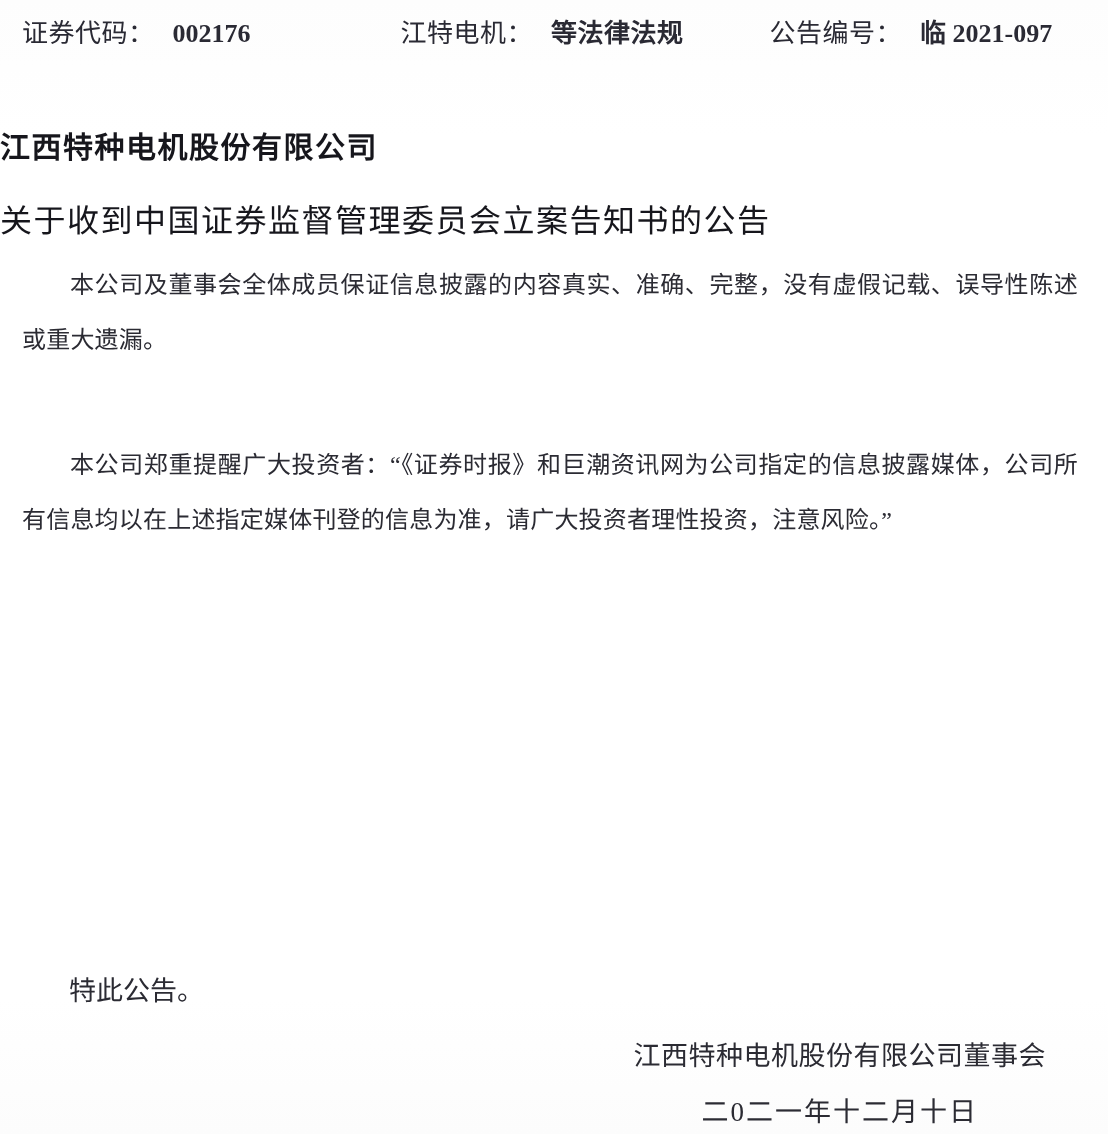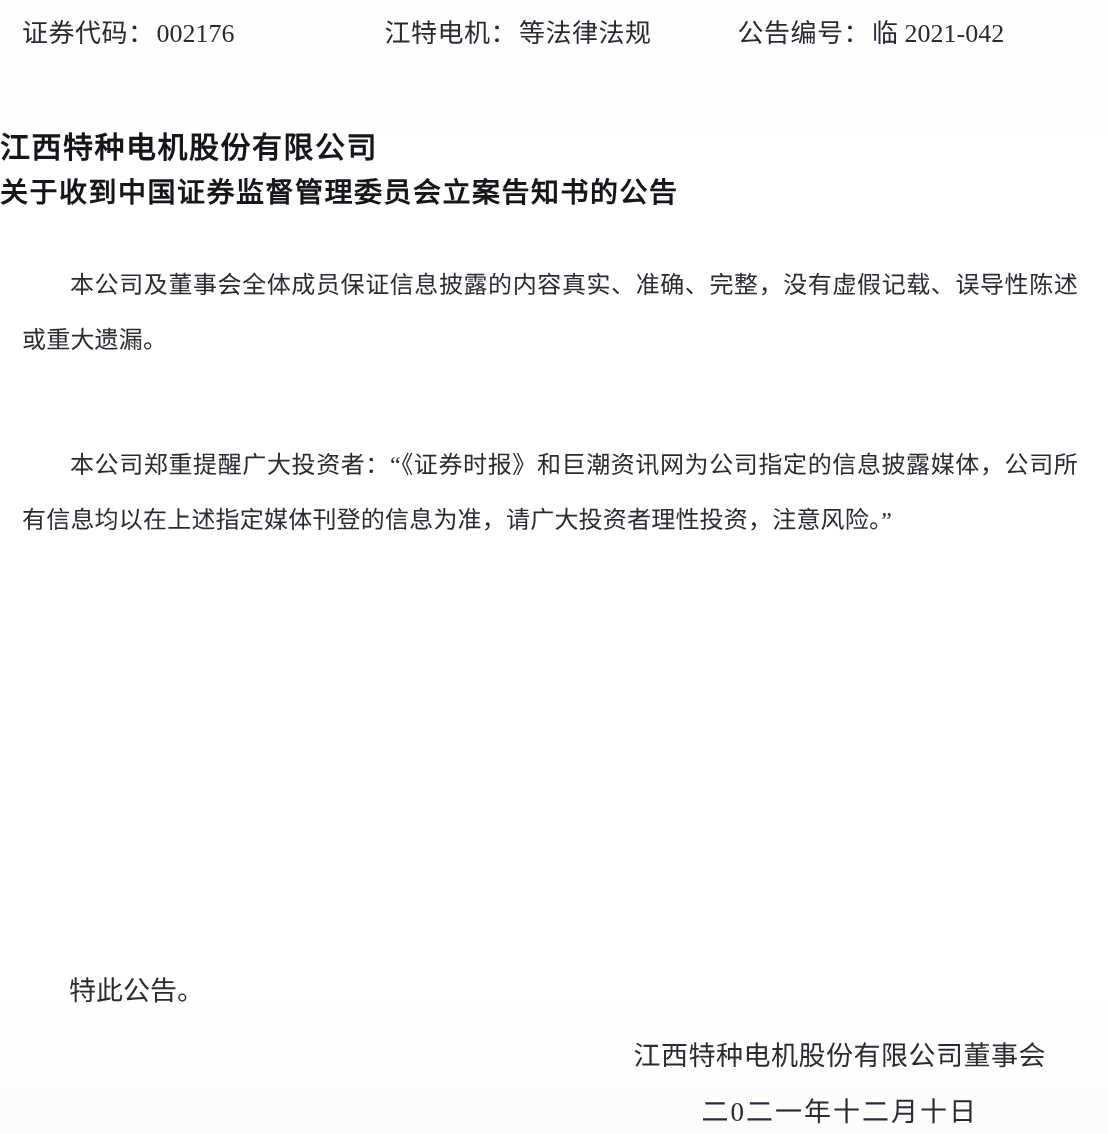--- a/index.html
+++ b/index.html
@@ -41,46 +41,46 @@
     height: 40px;
     display: flex;
     align-items: baseline;
     font-size: 26px;
     letter-spacing: 0.5px;
     color: #2a2a34;
     white-space: nowrap;
   }
   .header-field { display: inline-flex; align-items: baseline; }
   .header-label { font-weight: 400; }
-  .header-value { font-weight: 400; margin-left: 2px; }
+  .header-value { font-weight: 700; margin-left: 18px; }
   .hdr-gap-1 { width: 150px; display: inline-block; }
   .hdr-gap-2 { width: 86px; display: inline-block; }
   .header-value.latin { font-family: "Liberation Serif", serif; letter-spacing: 0px; }
 
   
   .title-block {
     position: absolute;
     top: 128px;
     left: 0;
     right: 0;
   }
   .title-line-1 {
     font-size: 30px;
     font-weight: bold;
     letter-spacing: 1.5px;
     color: #16161c;
     line-height: 1.35;
   }
   .title-line-2 {
-    font-size: 28px;
-    font-weight: bold;
+    font-size: 32px;
+    font-weight: normal;
     letter-spacing: 1.5px;
     color: #16161c;
     line-height: 1.35;
-    margin-top: 5px;
+    margin-top: 31px;
   }
 
   
   .body-block {
     position: absolute;
     top: 258px;
     left: 22px;
     width: 1056px;
   }
   .para {
@@ -131,21 +131,21 @@
         <span class="header-value latin">002176</span>
     </span>
     <span class="hdr-gap-1"></span>
     <span class="header-field">
       <span class="header-label">江特电机：</span>
         <span class="header-value">等法律法规</span>
     </span>
     <span class="hdr-gap-2"></span>
     <span class="header-field">
       <span class="header-label">公告编号：</span>
-        <span class="header-value latin">临 2021-042</span>
+        <span class="header-value latin">临 2021-097</span>
     </span>
   </div>
 
   <div class="title-block">
     <div class="title-line-1">江西特种电机股份有限公司</div>
     <div class="title-line-2">关于收到中国证券监督管理委员会立案告知书的公告</div>
   </div>
 
   <div class="body-block">
     <p class="para indent">本公司及董事会全体成员保证信息披露的内容真实、准确、完整，没有虚假记载、误导性陈述或重大遗漏。</p>

